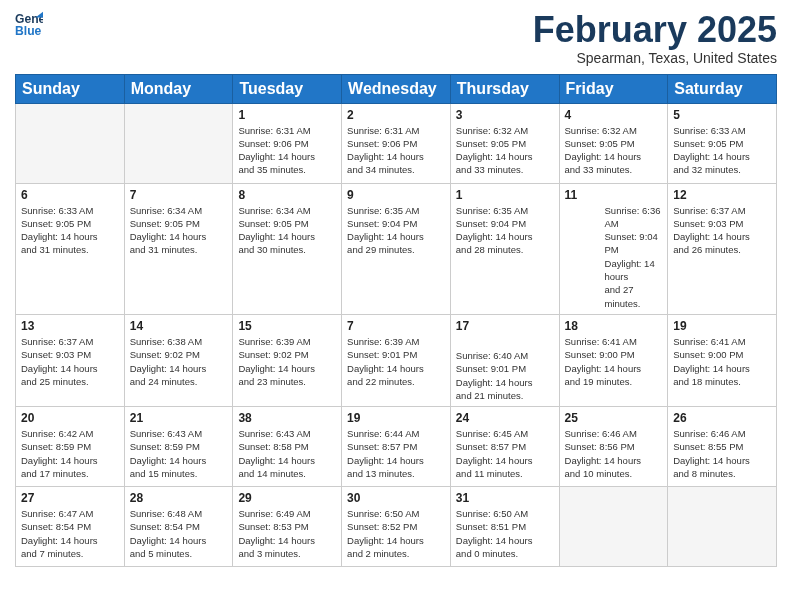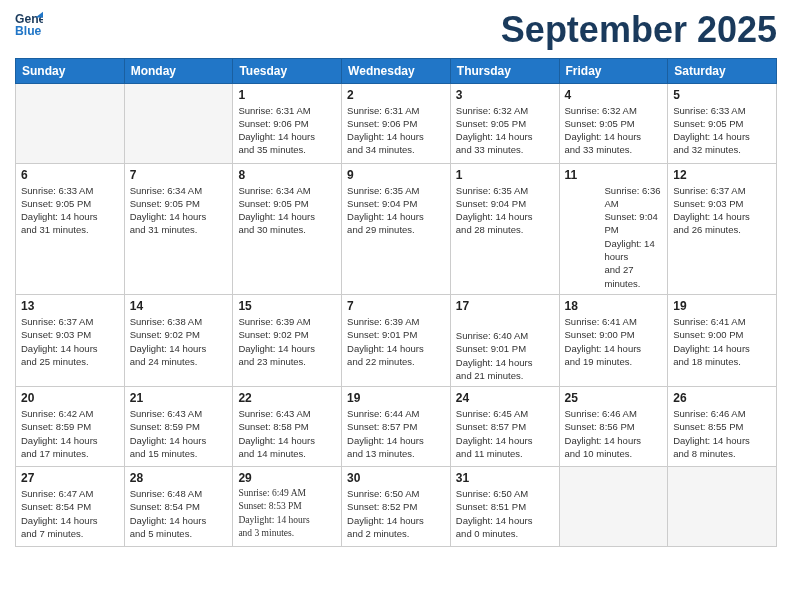--- a/index.html
+++ b/index.html
@@ -39,21 +39,21 @@
       color: #333;
     }
     .calendar {
       width: 100%;
       border-collapse: collapse;
       border: 1px solid #ccc;
     }
     .calendar th {
       background: #2176c7;
       color: #fff;
-      font-size: 12px;
+      font-size: 16px;
       font-weight: bold;
       padding: 5px 6px;
       border: 1px solid #1a5fa0;
       text-align: left;
     }
     .calendar td {
       border: 1px solid #ccc;
       vertical-align: top;
       padding: 4px 5px;
       font-size: 10px;
@@ -87,21 +87,22 @@
 <div class="header">
   <div class="logo">
     <svg class="logo-icon" viewBox="0 0 30 30" xmlns="http://www.w3.org/2000/svg">
       <text x="0" y="14" font-size="13" font-weight="bold" fill="#1a3a5c" font-family="Arial">General</text>
       <text x="0" y="27" font-size="13" font-weight="bold" fill="#2176c7" font-family="Arial">Blue</text>
       <polygon points="22,8 30,8 30,2" fill="#2176c7"></polygon>
     </svg>
 
   </div>
   <div class="title-block">
-    <div class="main-title">September 2025</div>
+    <div class="main-title">February 2025</div>
+    <div class="subtitle">Spearman, Texas, United States</div>
   </div>
 </div>
 
 <table class="calendar">
   <thead>
     <tr>
     <th>Sunday</th>
         <th>Monday</th>
         <th>Tuesday</th>
         <th>Wednesday</th>
@@ -261,21 +262,21 @@
 and 17 minutes.</div>
         </td>
         <td>
           <span class="day-number">21</span>
           <div class="day-info" style="white-space: pre-line;">Sunrise: 6:43 AM
 Sunset: 8:59 PM
 Daylight: 14 hours
 and 15 minutes.</div>
         </td>
         <td>
-          <span class="day-number">22</span>
+          <span class="day-number">38</span>
           <div class="day-info" style="white-space: pre-line;">Sunrise: 6:43 AM
 Sunset: 8:58 PM
 Daylight: 14 hours
 and 14 minutes.</div>
         </td>
         <td>
           <span class="day-number">19</span>
           <div class="day-info" style="white-space: pre-line;">Sunrise: 6:44 AM
 Sunset: 8:57 PM
 Daylight: 14 hours
@@ -313,21 +314,21 @@
         </td>
         <td>
           <span class="day-number">28</span>
           <div class="day-info" style="white-space: pre-line;">Sunrise: 6:48 AM
 Sunset: 8:54 PM
 Daylight: 14 hours
 and 5 minutes.</div>
         </td>
         <td>
           <span class="day-number">29</span>
-          <div class="day-info" style="white-space: pre-line; font-family: Liberation Serif, serif;">Sunrise: 6:49 AM
+          <div class="day-info" style="white-space: pre-line;">Sunrise: 6:49 AM
 Sunset: 8:53 PM
 Daylight: 14 hours
 and 3 minutes.</div>
         </td>
         <td>
           <span class="day-number">30</span>
           <div class="day-info" style="white-space: pre-line;">Sunrise: 6:50 AM
 Sunset: 8:52 PM
 Daylight: 14 hours
 and 2 minutes.</div>

